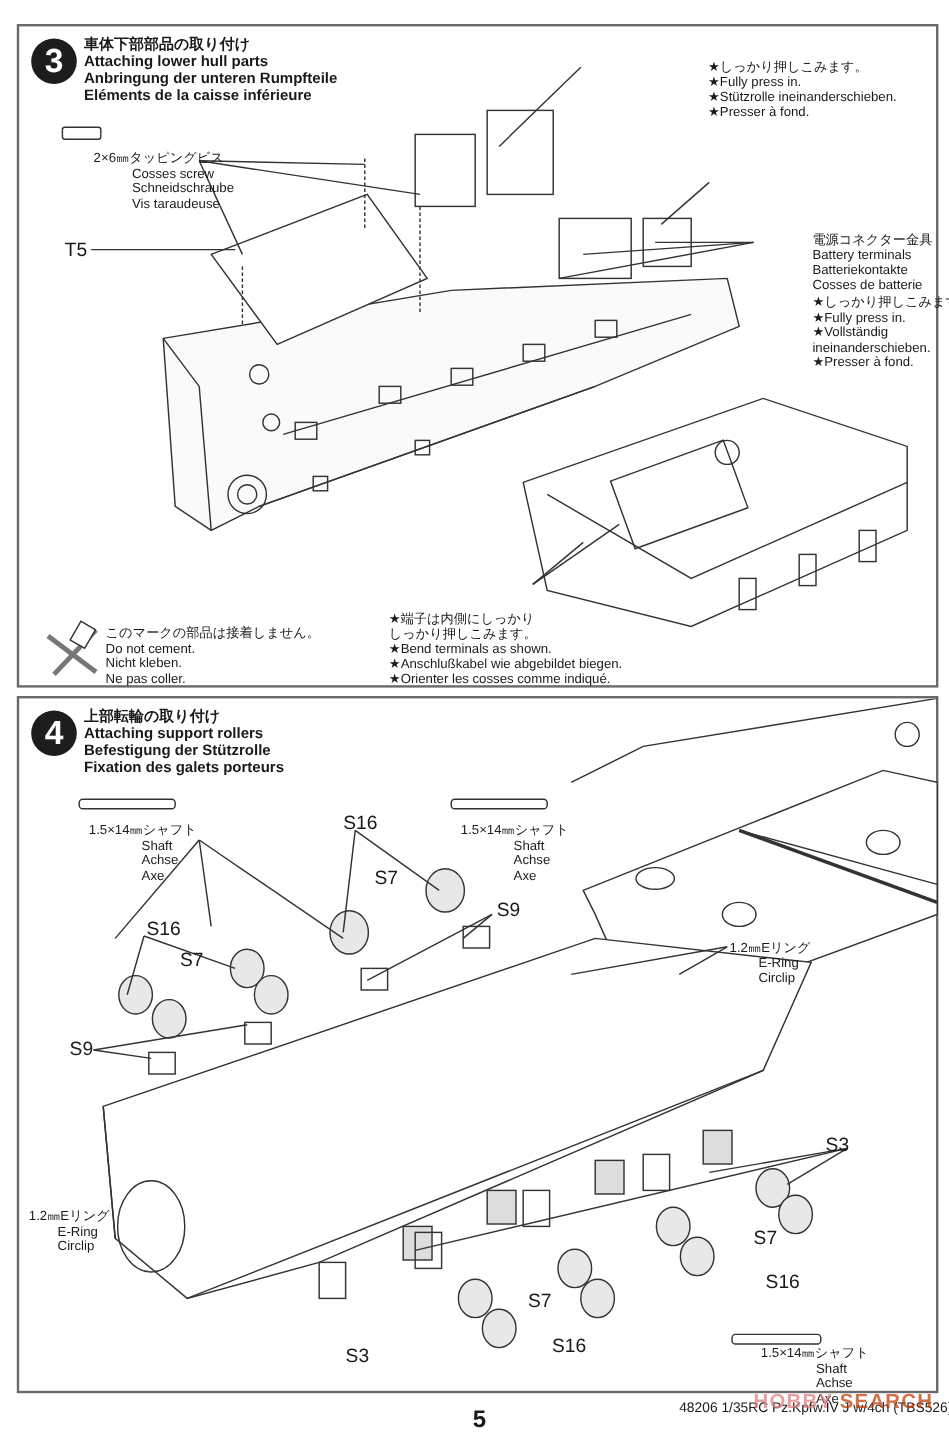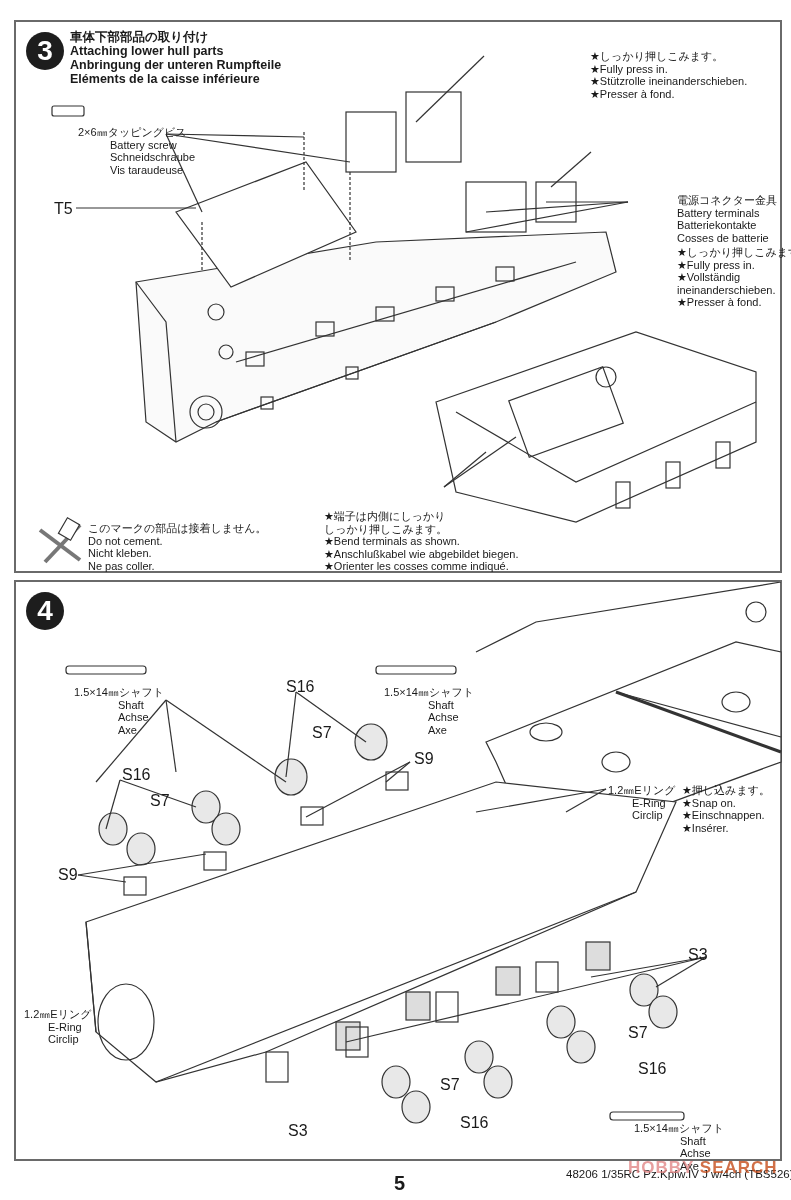--- a/index.html
+++ b/index.html
@@ -92,21 +92,21 @@
   <div class="badge" style="left:10px;top:10px;">3</div>
   <div class="title" style="left:54px;top:8px;">
     <div>車体下部部品の取り付け</div>
     <div>Attaching lower hull parts</div>
     <div>Anbringung der unteren Rumpfteile</div>
     <div>Eléments de la caisse inférieure</div>
   </div>
 
   <div class="lbl" style="left:14px;top:104px;margin-left:48px;">
     <div>2×6㎜タッピングビス</div>
-    <div style="padding-left:32px">Battery screw</div>
+    <div style="padding-left:32px">Cosses screw</div>
     <div style="padding-left:32px">Schneidschraube</div>
     <div style="padding-left:32px">Vis taraudeuse</div>
   </div>
   <div class="part" style="left:38px;top:178px;">T5</div>
 
   <div class="lbl" style="left:574px;top:28px;">
     <div>★しっかり押しこみます。</div>
     <div>★Fully press in.</div>
     <div>★Stützrolle ineinanderschieben.</div>
     <div>★Presser à fond.</div>
@@ -212,20 +212,26 @@
       <line x1="590" y1="207" x2="460" y2="230"></line>
       <line x1="690" y1="375" x2="640" y2="405"></line>
       <line x1="690" y1="375" x2="575" y2="395"></line>
       <line x1="690" y1="375" x2="330" y2="460"></line>
 
       <rect x="594" y="530" width="74" height="8" rx="3"></rect>
     </g>
   </svg>
 
   <div class="badge" style="left:10px;top:10px;">4</div>
+  <div class="title" style="left:54px;top:8px;">
+    <div>上部転輪の取り付け</div>
+    <div>Attaching support rollers</div>
+    <div>Befestigung der Stützrolle</div>
+    <div>Fixation des galets porteurs</div>
+  </div>
 
   <div class="lbl" style="left:58px;top:104px;">
     <div>1.5×14㎜シャフト</div>
     <div style="padding-left:44px">Shaft</div>
     <div style="padding-left:44px">Achse</div>
     <div style="padding-left:44px">Axe</div>
   </div>
   <div class="lbl" style="left:368px;top:104px;">
     <div>1.5×14㎜シャフト</div>
     <div style="padding-left:44px">Shaft</div>
@@ -236,26 +242,20 @@
     <div>1.5×14㎜シャフト</div>
     <div style="padding-left:46px">Shaft</div>
     <div style="padding-left:46px">Achse</div>
     <div style="padding-left:46px">Axe</div>
   </div>
 
   <div class="lbl" style="left:592px;top:202px;">
     <div>1.2㎜Eリング</div>
     <div style="padding-left:24px">E-Ring</div>
     <div style="padding-left:24px">Circlip</div>
-  </div>
-  <div class="lbl" style="left:666px;top:202px;">
-    <div>★押し込みます。</div>
-    <div>★Snap on.</div>
-    <div>★Einschnappen.</div>
-    <div>★Insérer.</div>
   </div>
   <div class="lbl" style="left:8px;top:426px;">
     <div>1.2㎜Eリング</div>
     <div style="padding-left:24px">E-Ring</div>
     <div style="padding-left:24px">Circlip</div>
   </div>
 
   <div class="part" style="left:270px;top:96px;">S16</div>
   <div class="part" style="left:296px;top:142px;">S7</div>
   <div class="part" style="left:398px;top:168px;">S9</div>

